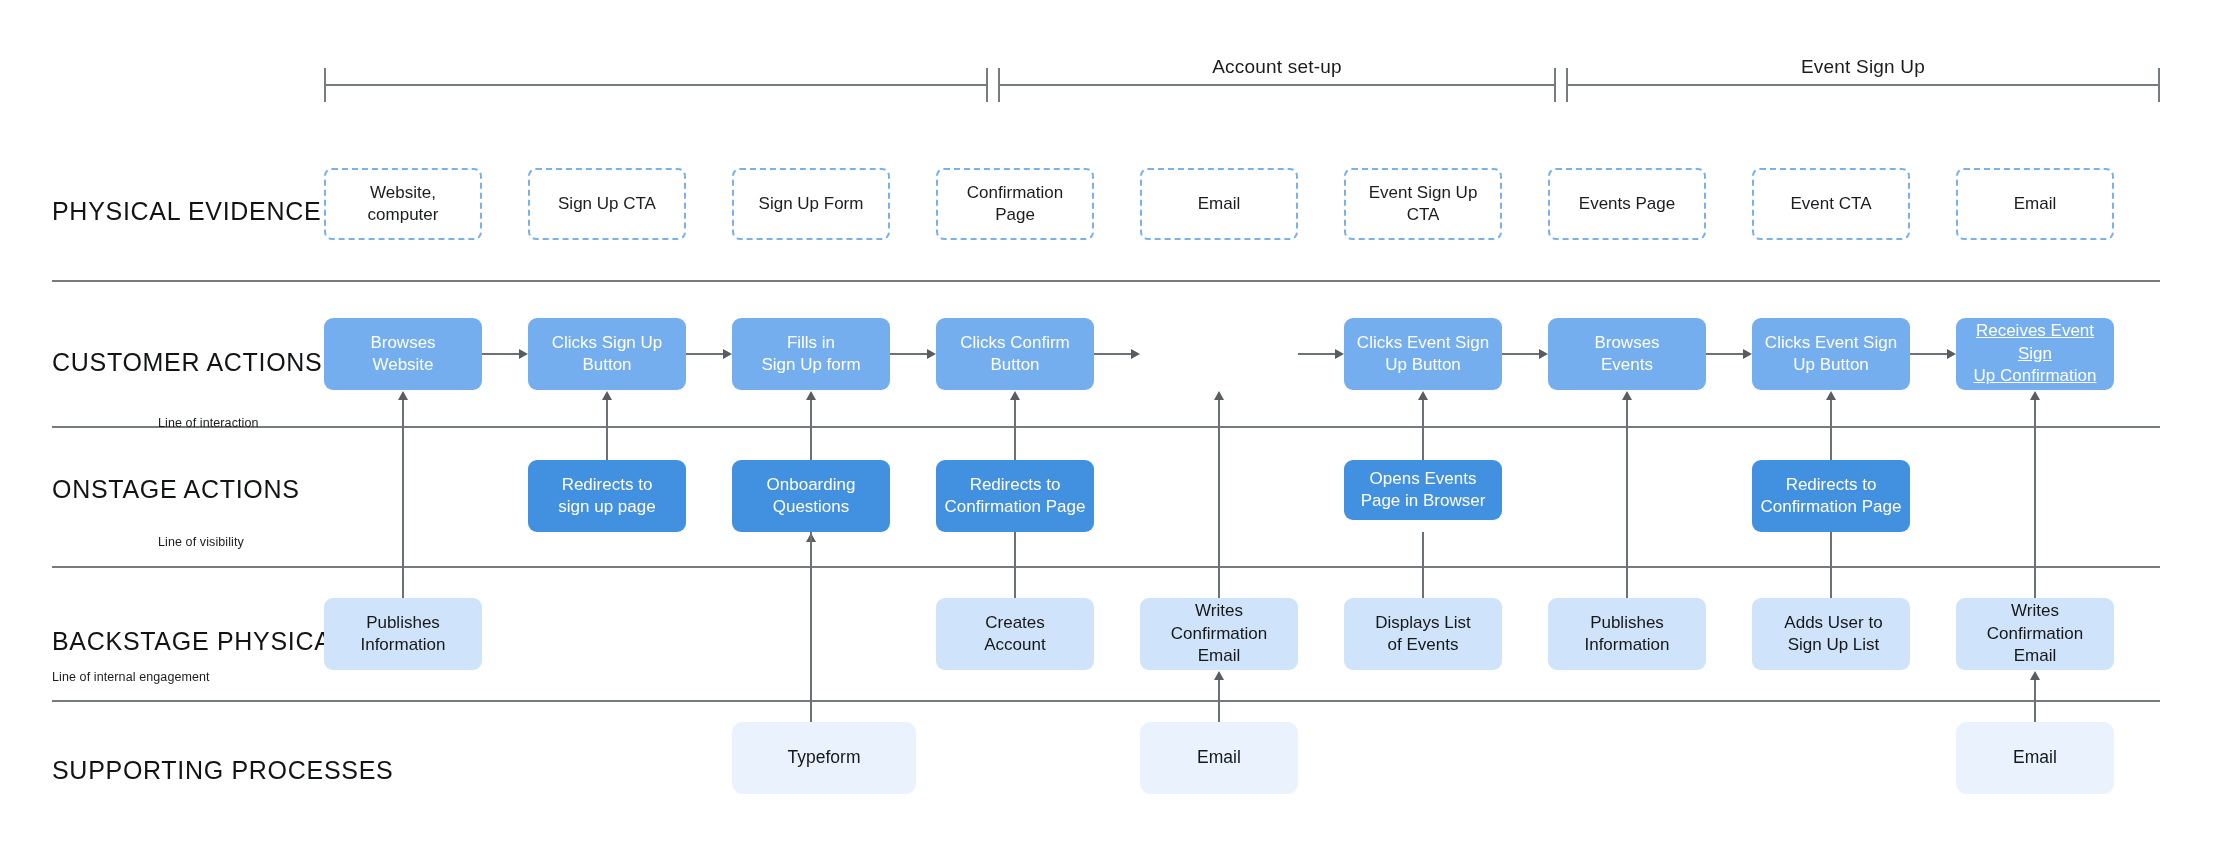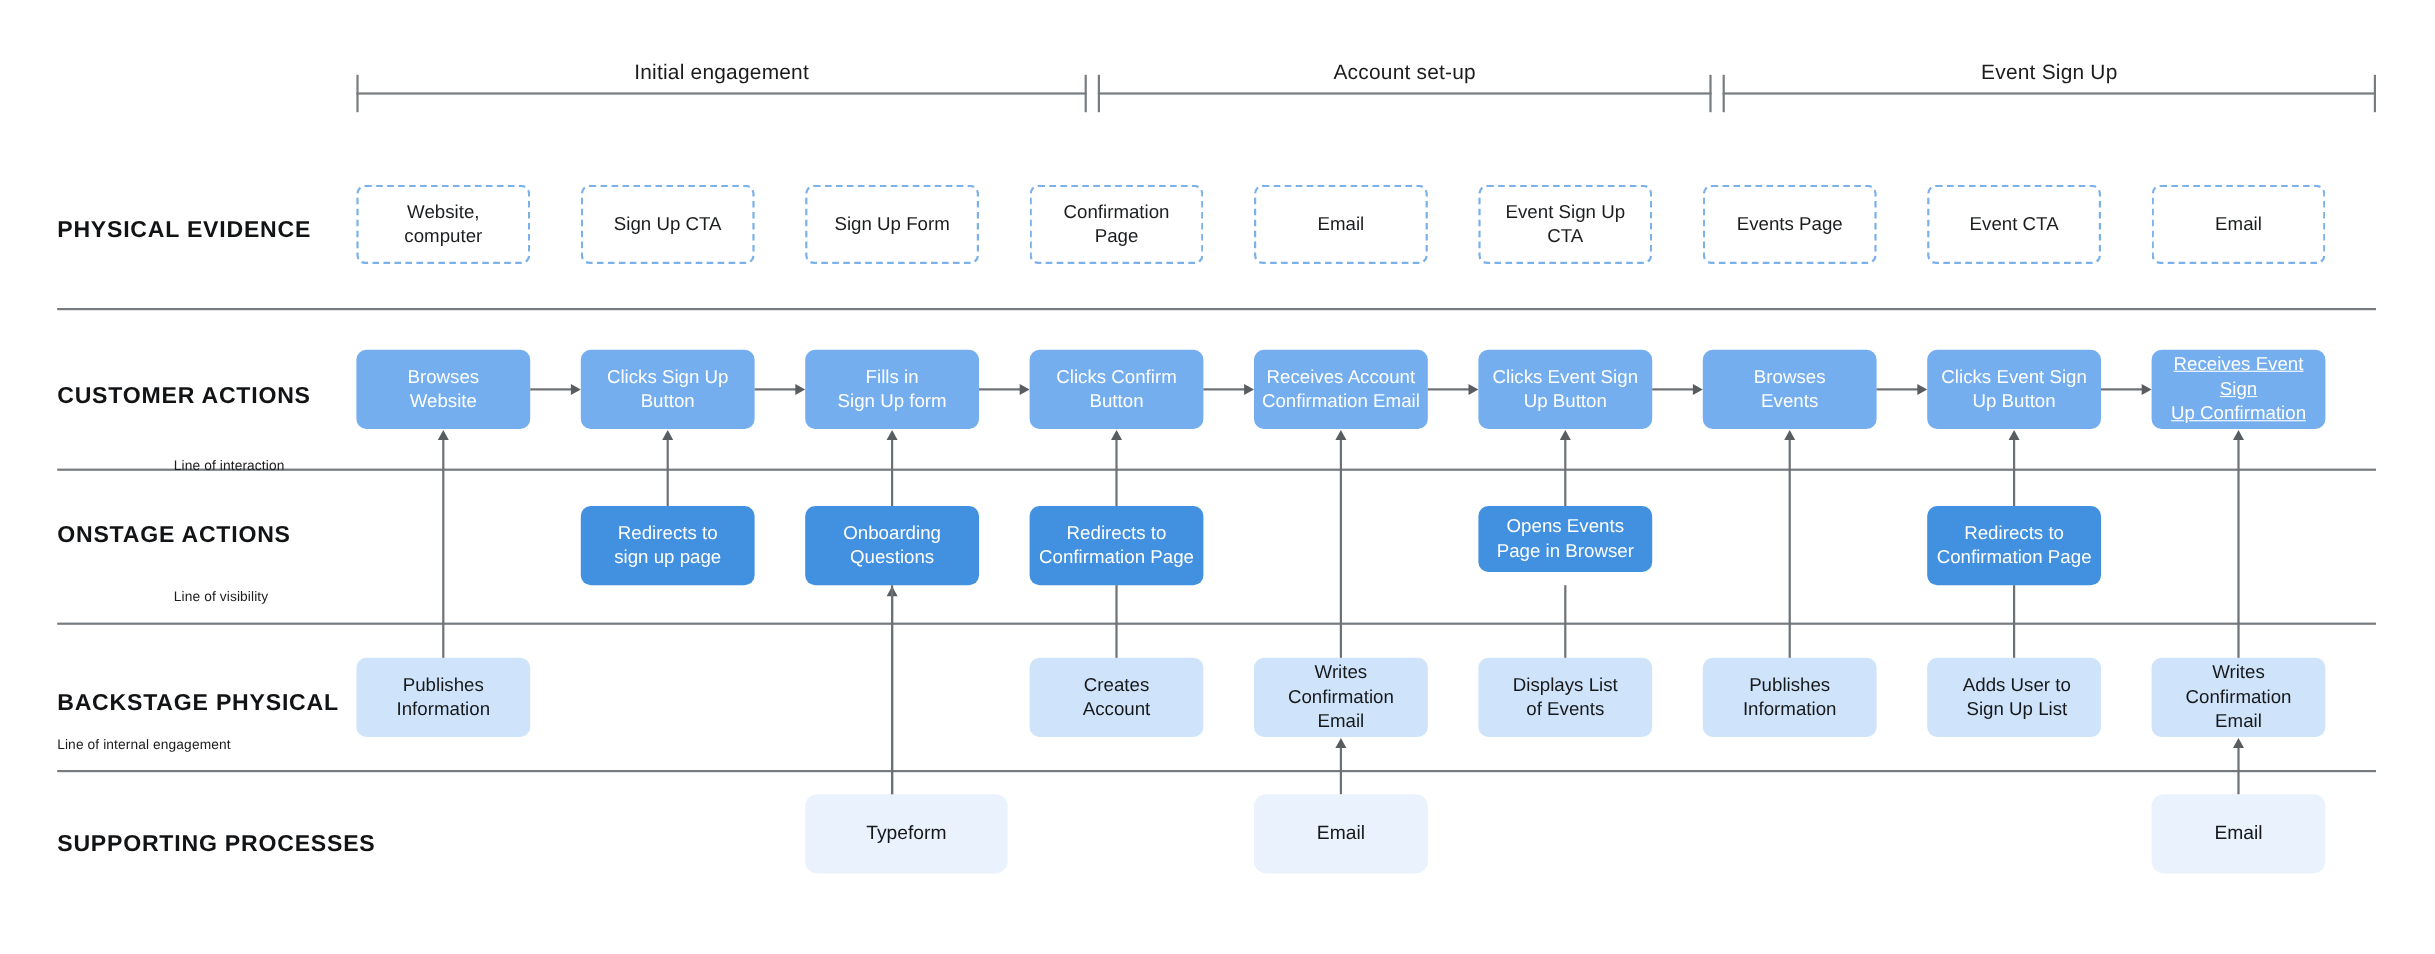--- a/index.html
+++ b/index.html
@@ -9,23 +9,22 @@
   
   .phase-label{
     position:absolute;font-size:19px;color:#1c1c1c;text-align:center;
     white-space:nowrap;letter-spacing:.2px;
   }
   .phase-rail{position:absolute;height:2px;background:#777c80;}
   .phase-tick{position:absolute;width:2px;background:#777c80;}
 
   
   .row-label{
-    position:absolute;font-size:21px;letter-spacing:.7px;color:#111315;
+    position:absolute;font-size:25px;letter-spacing:.7px;color:#111315;
     white-space:nowrap;
-    font-weight:bold;
   }
   .line-label{
     position:absolute;font-size:12.5px;color:#1c1c1c;white-space:nowrap;
     letter-spacing:.1px;
   }
 
   
   .sep{position:absolute;height:2px;background:#767b7f;}
 
   
@@ -55,21 +54,20 @@
   .arrow-right{
     position:absolute;width:0;height:0;
     border-top:5px solid transparent;border-bottom:5px solid transparent;
     border-left:9px solid #585d61;
   }
 </style>
 </head>
 <body>
 
 <div id="stage">
-    <div class="phase-label" style="left: 324px; top: 56px; width: 664px;">Initial engagement</div>
     <div class="phase-rail" style="left: 324px; top: 84px; width: 664px;"></div>
     <div class="phase-tick" style="left: 324px; top: 68px; height: 34px;"></div>
     <div class="phase-tick" style="left: 986px; top: 68px; height: 34px;"></div>
     <div class="phase-label" style="left: 998px; top: 56px; width: 558px;">Account set-up</div>
     <div class="phase-rail" style="left: 998px; top: 84px; width: 558px;"></div>
     <div class="phase-tick" style="left: 998px; top: 68px; height: 34px;"></div>
     <div class="phase-tick" style="left: 1554px; top: 68px; height: 34px;"></div>
     <div class="phase-label" style="left: 1566px; top: 56px; width: 594px;">Event Sign Up</div>
     <div class="phase-rail" style="left: 1566px; top: 84px; width: 594px;"></div>
     <div class="phase-tick" style="left: 1566px; top: 68px; height: 34px;"></div>
@@ -157,26 +155,20 @@
     <div class="hline" style="left: 890px; top: 353px; width: 39px;"></div>
     <div class="arrow-right" style="left: 927px; top: 349px;"></div>
     <div class="node cust" style="left: 936px; top: 318px; width: 158px; height: 72px;">
       <div>
         <span>Clicks Confirm</span>
         <span>Button</span>
       </div>
     </div>
     <div class="hline" style="left: 1094px; top: 353px; width: 39px;"></div>
     <div class="arrow-right" style="left: 1131px; top: 349px;"></div>
-    <div class="node cust" style="left: 1140px; top: 318px; width: 158px; height: 72px;">
-      <div>
-        <span>Receives Account</span>
-        <span>Confirmation Email</span>
-      </div>
-    </div>
     <div class="hline" style="left: 1298px; top: 353px; width: 39px;"></div>
     <div class="arrow-right" style="left: 1335px; top: 349px;"></div>
     <div class="node cust" style="left: 1344px; top: 318px; width: 158px; height: 72px;">
       <div>
         <span>Clicks Event Sign</span>
         <span>Up Button</span>
       </div>
     </div>
     <div class="hline" style="left: 1502px; top: 353px; width: 39px;"></div>
     <div class="arrow-right" style="left: 1539px; top: 349px;"></div>

